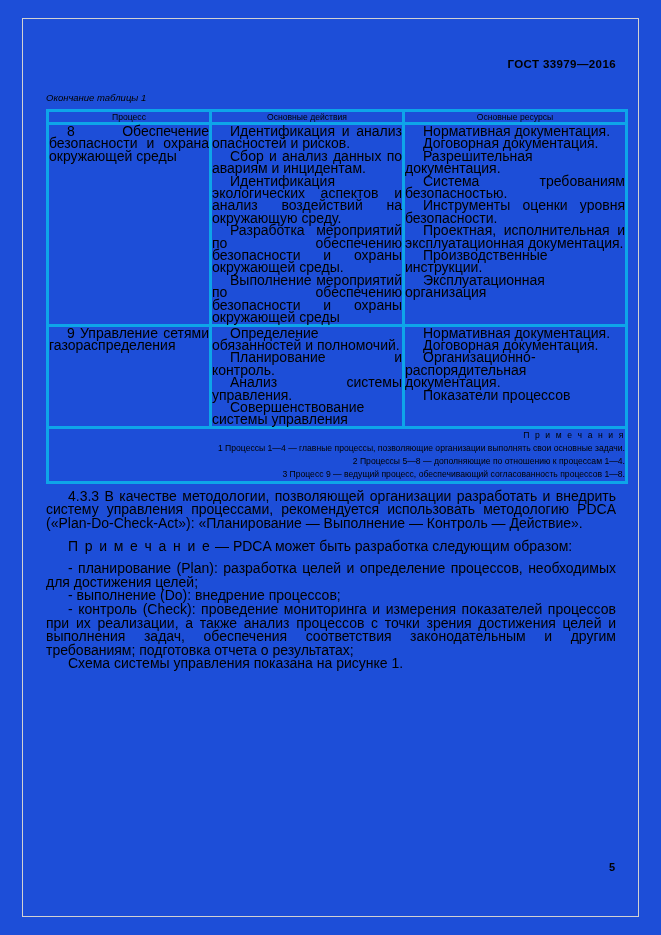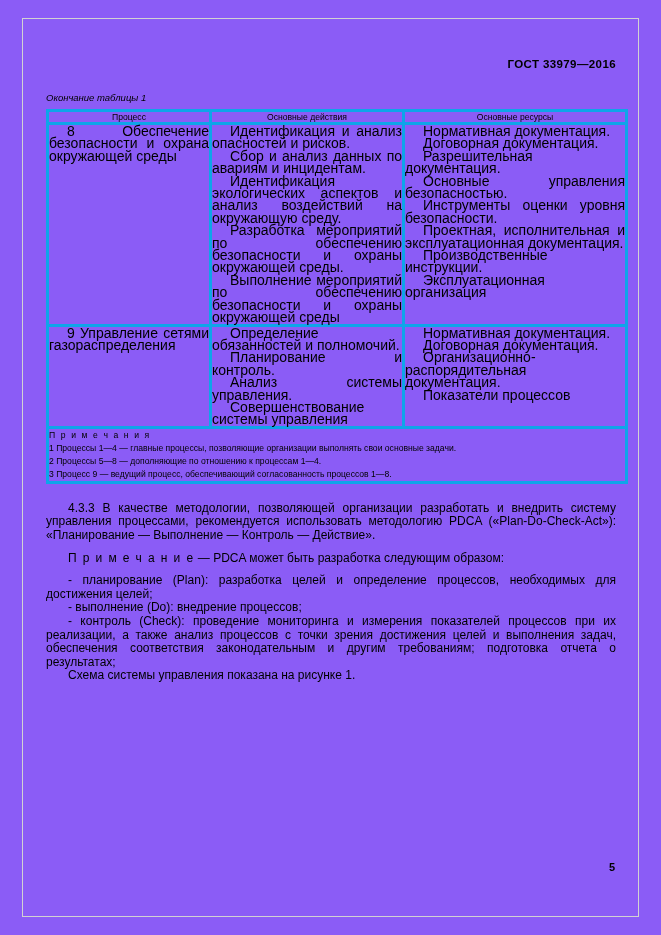--- a/index.html
+++ b/index.html
@@ -13,21 +13,21 @@
     position: relative;
     font-family: "Liberation Sans", sans-serif;
     color: #000;
   }
   .page {
     position: absolute;
     left: 0; top: 0;
     width: 661px;
     height: 935px;
     box-sizing: border-box;
-    background: #8b5cf6;
+    background: #1d4ed8;
     overflow: hidden;
   }
   .page-border {
     position: absolute;
     left: 22px; top: 18px;
     width: 617px;
     height: 899px;
     border: 1px solid #d2d2d2;
     box-sizing: border-box;
     pointer-events: none;
@@ -89,24 +89,25 @@
     font-size: 8.6px;
     line-height: 13px;
     padding: 6px 8px 8px 22px;
   }
   .notes-title {
     letter-spacing: 1.6px;
     margin-bottom: 2px;
   }
   .notes-cell p {
     margin: 0;
+    text-align: right;
   }
   .body-text {
-    margin-top: 18px;
-    font-size: 12px;
+    margin-top: 6px;
+    font-size: 14px;
     line-height: 13.6px;
     text-align: justify;
   }
   .body-text p {
     margin: 0 0 9px 0;
   }
   .p-indent {
     text-indent: 22px;
   }
   .spaced {
@@ -149,21 +150,21 @@
             <p class="c1p indent">Идентификация и анализ опасностей и рисков.</p>
             <p class="c1p indent">Сбор и анализ данных по авариям и инцидентам.</p>
             <p class="c1p indent">Идентификация    экологических аспектов  и  анализ  воздействий  на окружающую среду.</p>
             <p class="c1p indent">Разработка мероприятий по обеспечению  безопасности  и  охраны окружающей среды.</p>
             <p class="c1p indent">Выполнение мероприятий по обеспечению  безопасности  и  охраны окружающей среды</p>
           </td>
           <td class="cell col3">
             <p class="c1p indent">Нормативная документация.</p>
             <p class="c1p indent">Договорная документация.</p>
             <p class="c1p indent">Разрешительная документация.</p>
-            <p class="c1p indent">Основные управления безопасностью.</p>
+            <p class="c1p indent">Система требованиям безопасностью.</p>
             <p class="c1p indent">Инструменты  оценки  уровня  безопасности.</p>
             <p class="c1p indent">Проектная,  исполнительная  и  эксплуатационная документация.</p>
             <p class="c1p indent">Производственные инструкции.</p>
             <p class="c1p indent">Эксплуатационная организация</p>
           </td>
         </tr>
         <tr>
           <td class="cell col1">
             <p class="c1p indent">9  Управление  сетями газораспределения</p>
           </td>

